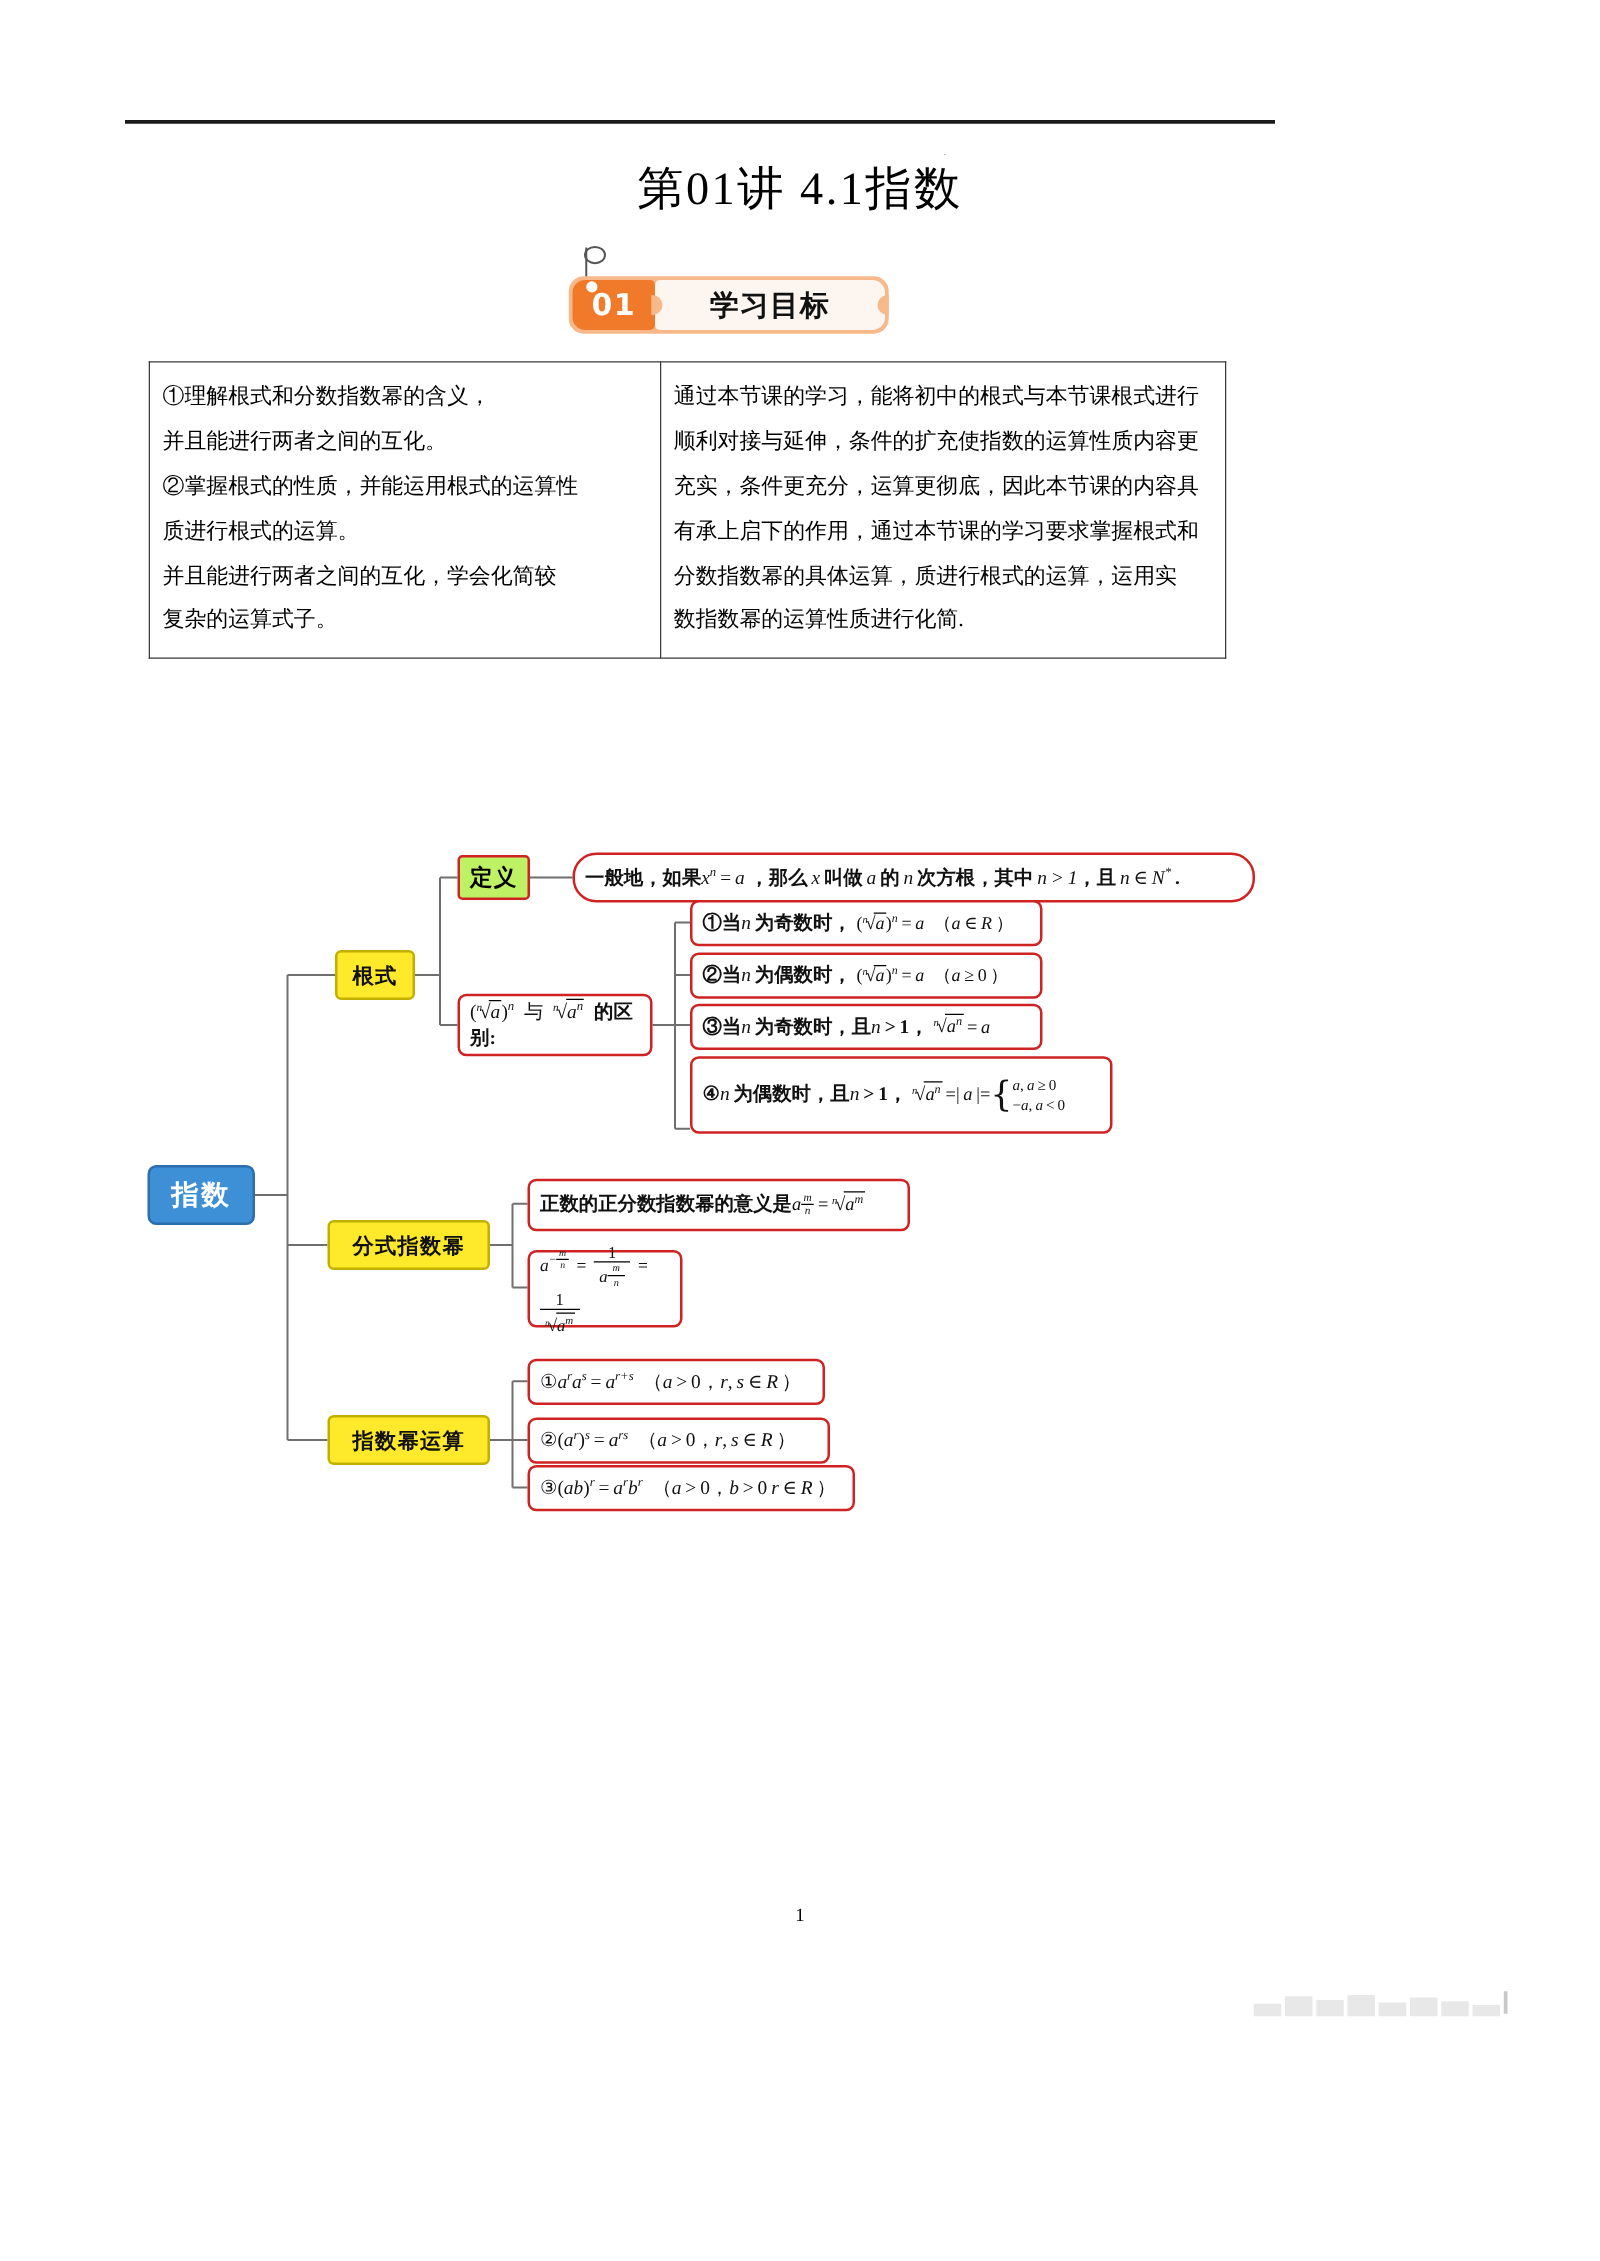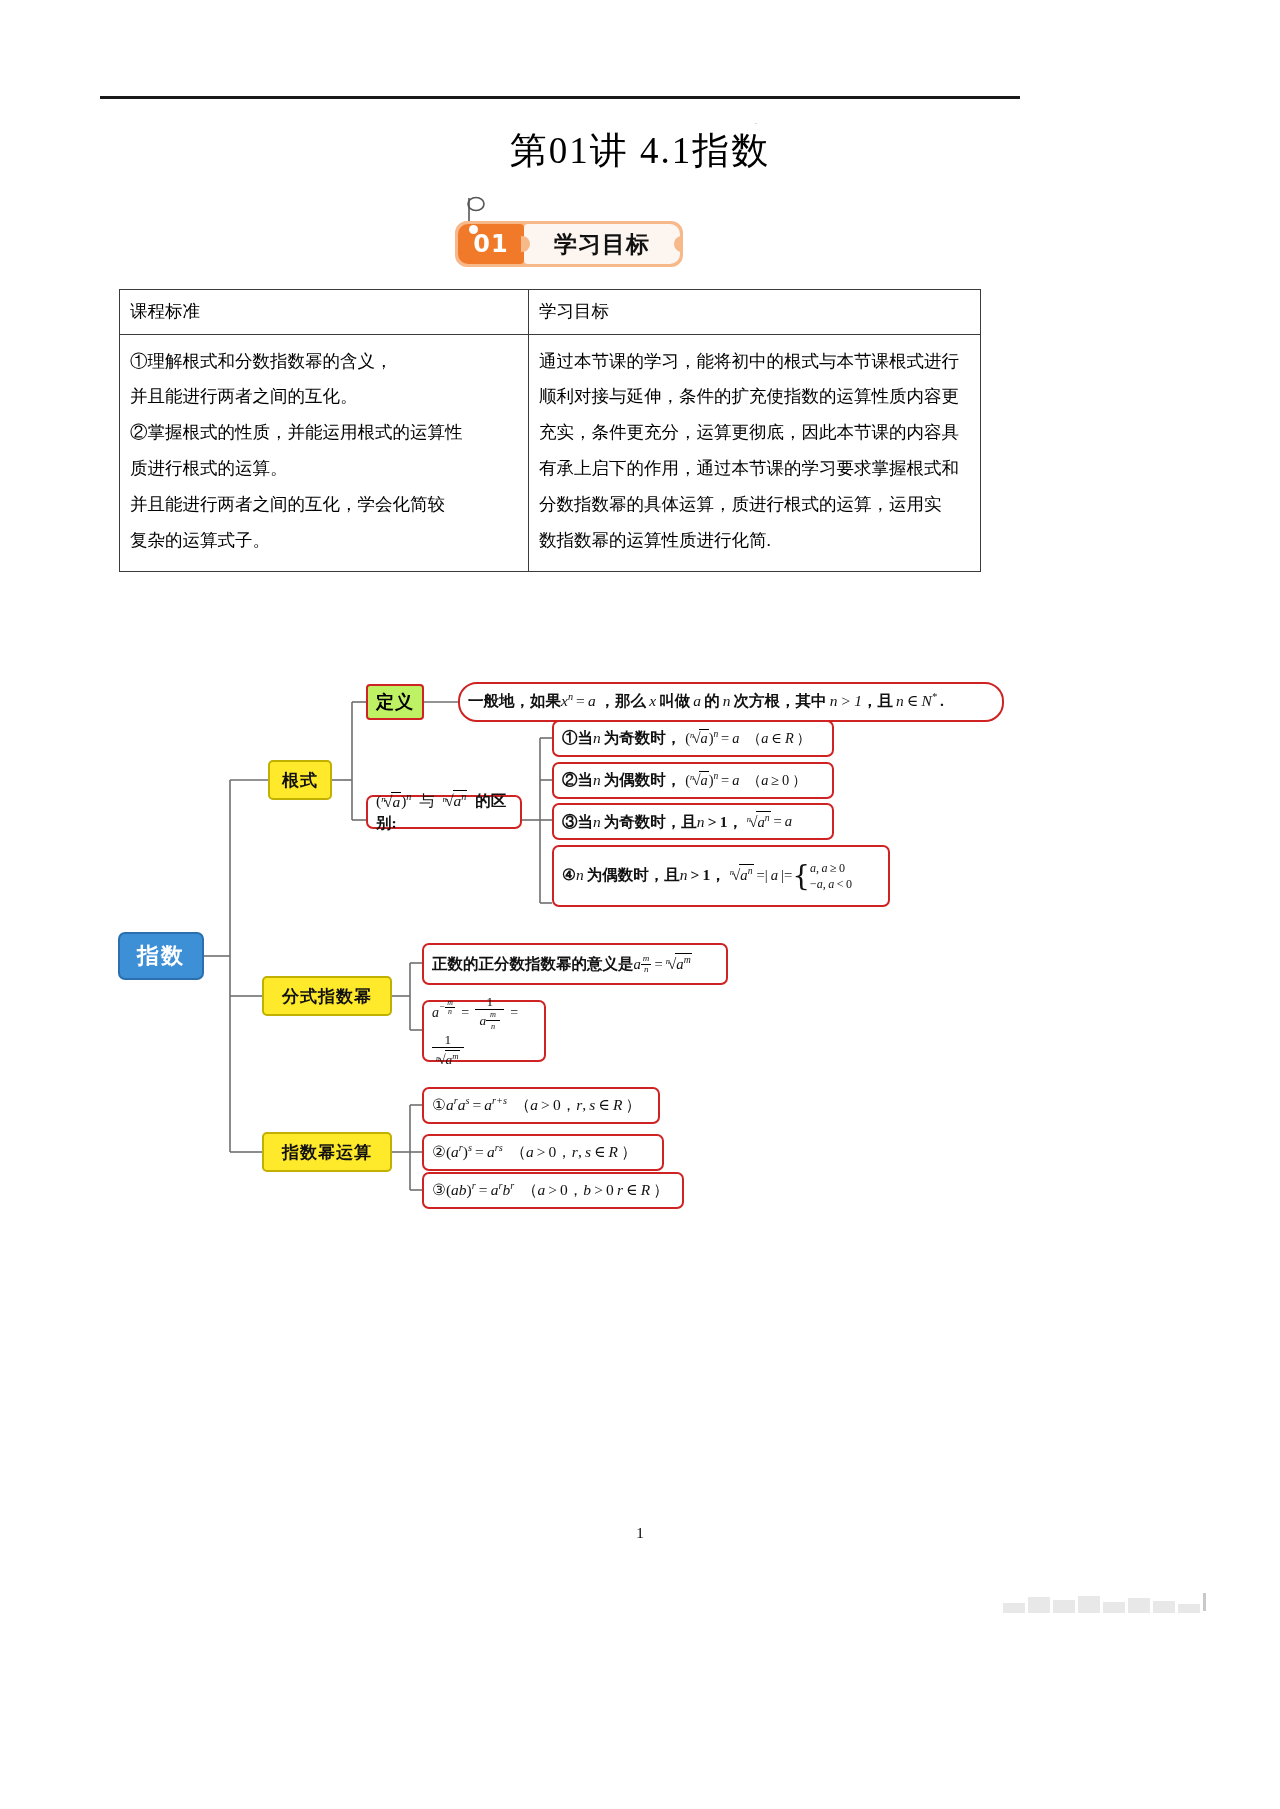--- a/index.html
+++ b/index.html
@@ -32,21 +32,21 @@
   
   .badge-wrap{position:absolute;}
   .badge{
     position:relative;
     display:flex;align-items:stretch;
     height:46px;
     background:#f7b98a;
     border-radius:12px;
     padding:3px;
     box-sizing:border-box;
-    width:228px;
+    width:256px;
   }
   .badge .num{
     background:#f07a2a;
     color:#fff;
     font-family:"DejaVu Sans","Liberation Sans",sans-serif;
     font-weight:bold;
     font-size:24px;
     width:66px;
     display:flex;align-items:center;justify-content:center;
     border-radius:10px 4px 4px 10px;
@@ -193,24 +193,20 @@
     </svg>
     <div class="badge">
       <div class="num">01</div>
       <div class="lbl">学习目标</div>
     </div>
     <div class="pin-dot"></div>
   </div>
 
   <table class="obj-table">
     <tbody>
-        <tr>
-      <td class="col-a hd">课程标准</td>
-      <td class="hd">学习目标</td>
-    </tr>
     <tr>
       <td class="col-a">
         <p>①理解根式和分数指数幂的含义，</p>
         <p>并且能进行两者之间的互化。</p>
         <p>②掌握根式的性质，并能运用根式的运算性</p>
         <p>质进行根式的运算。</p>
         <p>并且能进行两者之间的互化，学会化简较</p>
         <p>复杂的运算式子。</p>
       </td>
       <td>
@@ -282,21 +278,21 @@
     </svg>
 
     <div class="node n-root" style="left:118px;top:272px;width:86px;height:48px;">指数</div>
 
     <div class="node n-yellow" style="left:268px;top:100px;width:64px;height:40px;">根式</div>
     <div class="node n-yellow" style="left:262px;top:316px;width:130px;height:40px;">分式指数幂</div>
     <div class="node n-yellow" style="left:262px;top:472px;width:130px;height:40px;">指数幂运算</div>
 
     <div class="node n-def" style="left:366px;top:24px;width:58px;height:36px;">定义</div>
 
-    <div class="node n-box" style="left:366px;top:135px;width:156px;height:34px;">
+    <div class="node n-box" style="left:366px;top:135px;width:156px;height:50px;">
       <span>
         (<span class="rad"><span class="idx">n</span><span class="sym">√</span><span class="bar"><span class="mi">a</span></span></span>)<span class="sup">n</span>
         &nbsp;与&nbsp;
         <span class="rad"><span class="idx">n</span><span class="sym">√</span><span class="bar"><span class="mi">a</span><span class="sup">n</span></span></span>
         <b>&nbsp;的区别:</b>
       </span>
     </div>
 
     <div class="node n-box bold" style="left:458px;top:22px;width:546px;height:40px;border-radius:19px;">
       <span style="font-size:15.5px;">

